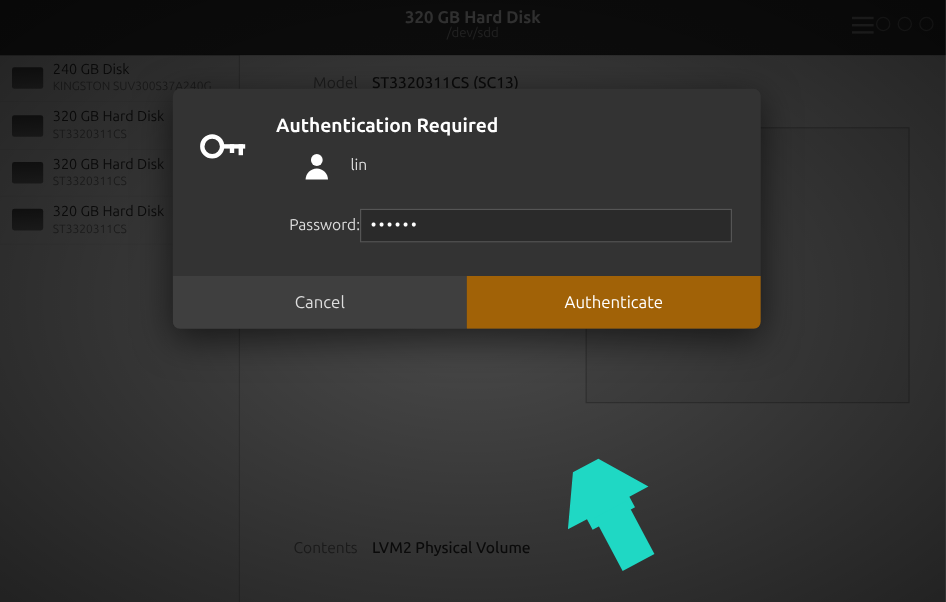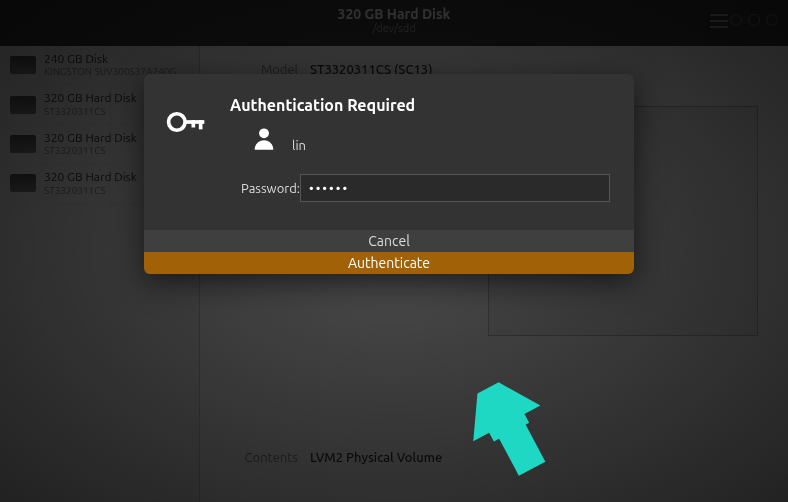--- a/index.html
+++ b/index.html
@@ -30,27 +30,27 @@
     
     .overlay { position: absolute; inset: 0; background: radial-gradient(ellipse at center, rgba(0,0,0,0.35) 0%, rgba(0,0,0,0.7) 100%); }
     
     
     .dialog { position: absolute; left: 144px; top: 74px; width: 490px; background: #333; color: #ddd; box-shadow: 0 8px 30px rgba(0,0,0,0.6); border-radius: 6px; overflow: hidden; }
     .dialog-body { display: flex; padding: 22px 24px 18px 20px; gap: 18px; }
     .key-icon { width: 48px; flex-shrink: 0; padding-top: 4px; }
     .dialog-content { flex: 1; }
     .dialog-title { font-size: 16px; font-weight: bold; color: #fff; margin-bottom: 10px; }
     .dialog-msg { font-size: 13px; color: #ccc; line-height: 1.4; margin-bottom: 20px; }
-    .user-row { display: flex; align-items: flex-end; gap: 14px; margin-bottom: 22px; margin-left: 20px; }
+    .user-row { display: flex; align-items: center; gap: 14px; margin-bottom: 22px; margin-left: 20px; }
     .user-icon { width: 28px; height: 28px; }
     .user-name { font-size: 13px; color: #ddd; }
     .pw-row { display: flex; align-items: center; margin-bottom: 10px; }
     .pw-label { font-size: 13px; color: #ddd; width: 70px; text-align: right; }
     .pw-input { flex: 1; background: #2a2a2a; border: 1px solid #555; color: #fff; font-size: 13px; padding: 6px 8px; letter-spacing: 2px; outline: none; }
-    .dialog-btns { display: flex; height: 44px; flex-direction: column; }
+    .dialog-btns { display: flex; height: 44px; }
     .btn { flex: 1; border: none; font-size: 14px; cursor: pointer; }
     .btn-cancel { background: #3f3f3f; color: #ddd; }
     .btn-auth { background: #a16207; color: #fff; }
     
     
     .cursor-arrow { position: absolute; left: 462px; top: 378px; width: 100px; height: 120px; pointer-events: none; }
   </style>
 </head>
 <body>
 

